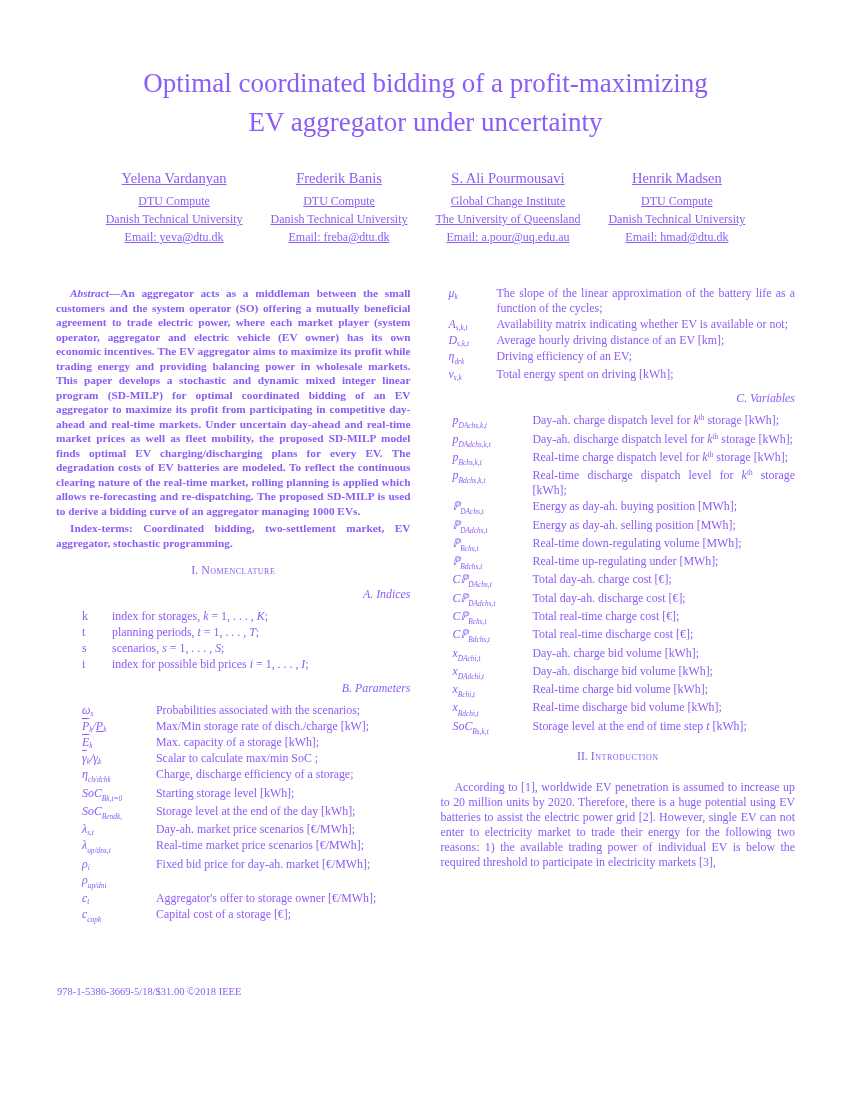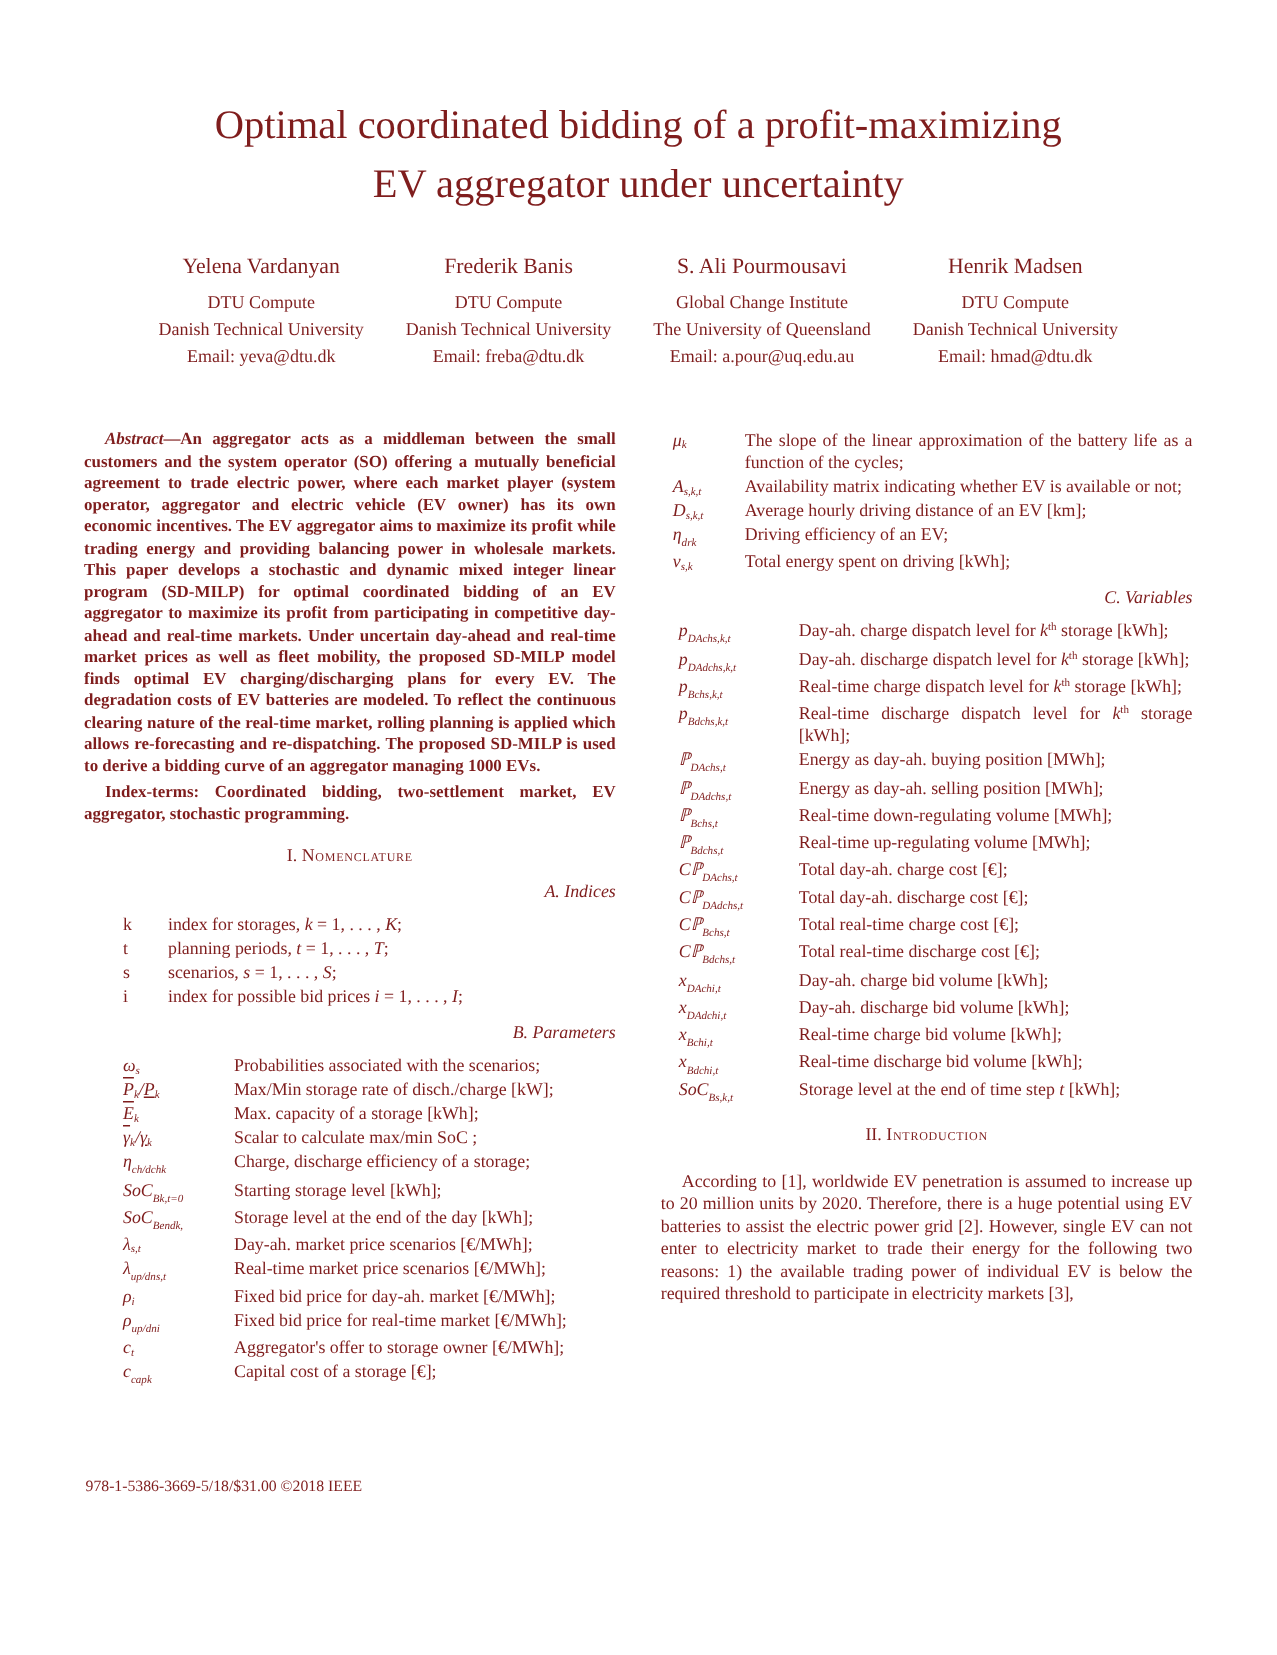--- a/index.html
+++ b/index.html
@@ -2,29 +2,29 @@
 <html><head>
 <meta charset="utf-8">
 <style>
   html,body{margin:0;padding:0;background:#e8e8e8;}
   .page{
     position:relative;
     width:851px;height:1103px;
     background:#ffffff;
     margin:0 auto;
     font-family:"Liberation Serif","DejaVu Serif",serif;
-    color:#7f1d1d;
+    color:#8b5cf6;
     overflow:hidden;
     box-sizing:border-box;
     padding:64px 56px 0 56px;
   }
   
   .title{ text-align:center; font-size:27px; line-height:1.45; font-weight:400; }
   
-  .authors{ display:flex; justify-content:center; gap:28px; margin-top:26px; }
+  .authors{ display:flex; justify-content:center; gap:28px; margin-top:26px;text-decoration:underline; }
   .author{ text-align:center; font-size:12px; line-height:1.5; }
   .author .name{ font-size:14.5px; margin-bottom:2px; }
   
   .columns{ display:flex; gap:30px; margin-top:40px; }
   .col{ width:360px; font-size:11.9px; line-height:1.26; text-align:justify; }
   
   .abstract, .idxterms{
     font-weight:bold; font-size:11.3px; line-height:1.285; margin:0; text-indent:14px;
   }
   .idxterms{ margin-top:3px; }
@@ -179,21 +179,20 @@
           </div>
           <div class="nrow">
             <span class="sym">ρ<sub>i</sub></span>
             <span class="desc">Fixed bid price for day-ah. market [€/MWh];</span>
           </div>
           <div class="nrow">
             <span class="sym">ρ<span class="ss">
                 <span>up/dn</span>
                 <span>i</span>
               </span></span>
-            <span class="desc">Fixed bid price for real-time market [€/MWh];</span>
           </div>
           <div class="nrow">
             <span class="sym">c<sub>t</sub></span>
             <span class="desc">Aggregator's offer to storage owner [€/MWh];</span>
           </div>
           <div class="nrow">
             <span class="sym">c<span class="ss">
                 <span>cap</span>
                 <span>k</span>
               </span></span>
@@ -278,21 +277,21 @@
                 <span>Bch</span>
                 <span>s,t</span>
               </span></span>
             <span class="desc">Real-time down-regulating volume [MWh];</span>
           </div>
           <div class="nrow">
             <span class="sym">ℙ<span class="ss">
                 <span>Bdch</span>
                 <span>s,t</span>
               </span></span>
-            <span class="desc">Real-time up-regulating volume [MWh];</span>
+            <span class="desc">Real-time up-regulating under [MWh];</span>
           </div>
           <div class="nrow">
             <span class="sym">Cℙ<span class="ss">
                 <span>DAch</span>
                 <span>s,t</span>
               </span></span>
             <span class="desc">Total day-ah. charge cost [€];</span>
           </div>
           <div class="nrow">
             <span class="sym">Cℙ<span class="ss">

